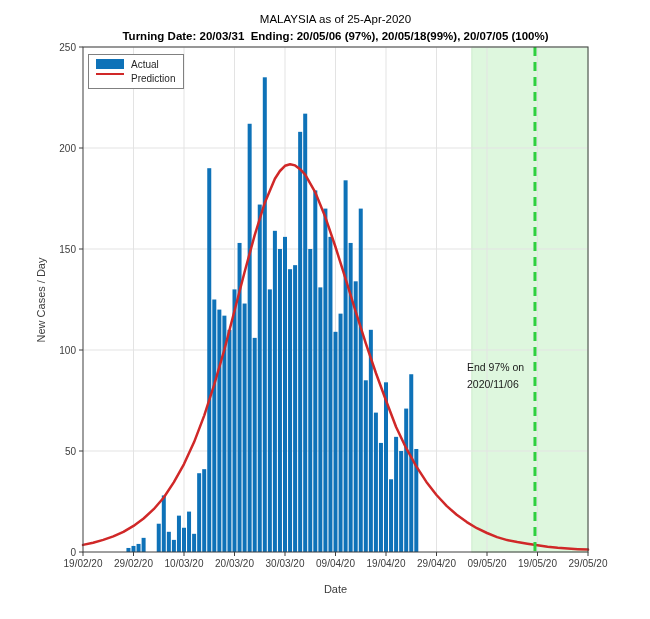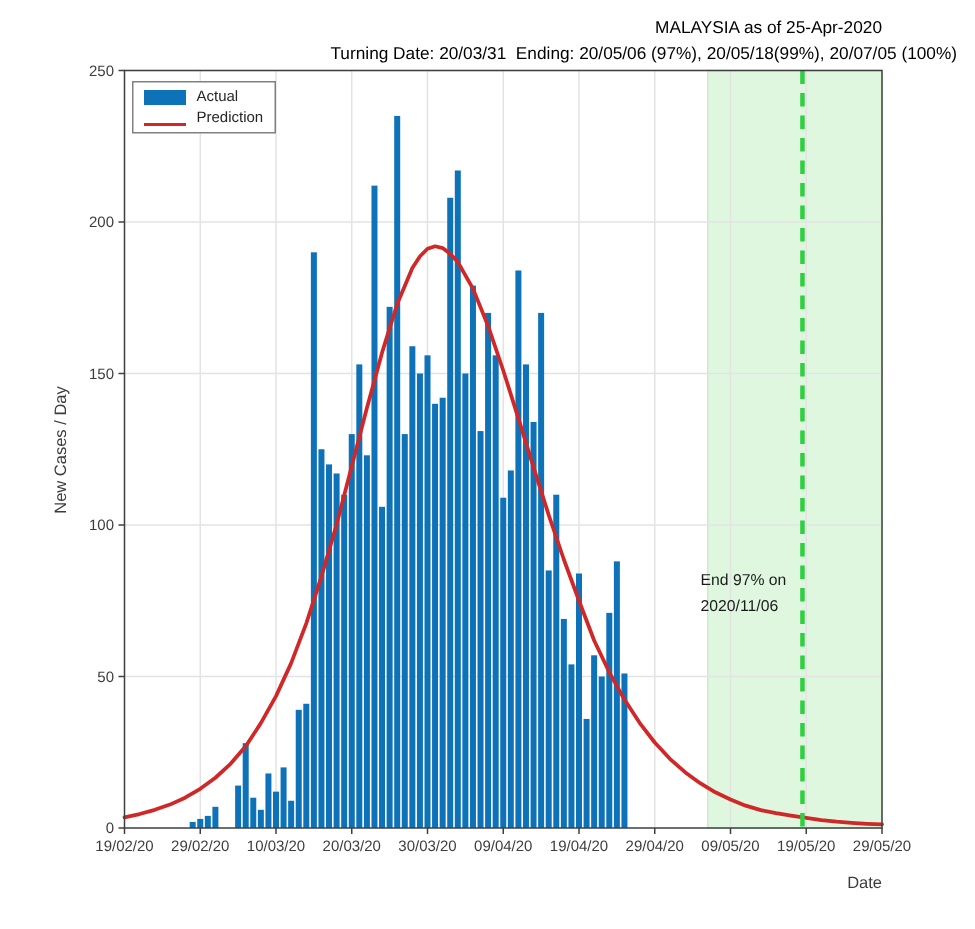--- a/index.html
+++ b/index.html
@@ -2,43 +2,43 @@
 <html><head>
 <meta charset="utf-8">
 <style>
   html,body{margin:0;padding:0;background:#ffffff;}
   .figure{
     position:relative;width:650px;height:619px;background:#ffffff;overflow:hidden;
     font-family:"Liberation Sans", sans-serif;
   }
   .figure svg{position:absolute;left:0;top:0;z-index:1;}
   .chart-title{
-    position:absolute;left:83px;top:13px;width:505px;text-align:right;
+    position:absolute;left:83px;top:13px;width:505px;text-align:center;
     font-size:11.5px;color:#000;z-index:3;white-space:pre;
   }
   .chart-subtitle{
-    position:absolute;left:33px;top:30px;width:605px;text-align:right;
-    font-size:11.5px;color:#000;z-index:3;white-space:pre;
+    position:absolute;left:33px;top:30px;width:605px;text-align:center;
+    font-size:11.5px;color:#000;z-index:3;white-space:pre;font-weight:bold;
   }
   .ylabel{
     position:absolute;left:41px;top:300px;transform:translate(-50%,-50%) rotate(-90deg);
     font-size:11px;color:#3c3c3c;white-space:nowrap;z-index:3;
   }
   .xlabel{
-    position:absolute;left:83px;top:583px;width:505px;text-align:right;
+    position:absolute;left:83px;top:583px;width:505px;text-align:center;
     font-size:11px;color:#3c3c3c;z-index:3;
   }
   .legend{
     position:absolute;left:88px;top:54px;z-index:4;background:#ffffff;
     border:1px solid #808080;padding:4px 8px 4px 7px;display:flex;flex-direction:column;gap:3px;
   }
-  .legend-item{display:flex;align-items:flex-end;gap:7px;font-size:10px;color:#262626;}
+  .legend-item{display:flex;align-items:flex-start;gap:7px;font-size:10px;color:#262626;}
   .swatch-bar{width:28px;height:10px;background:#0e72b8;display:inline-block;}
   .swatch-line{width:28px;height:0;border-top:2.6px solid #d02828;display:inline-block;}
-  .anno{position:absolute;z-index:4;font-size:10.5px;color:#1a1a1a;line-height:17px;white-space:nowrap;margin-top:20px;}
+  .anno{position:absolute;z-index:4;font-size:10.5px;color:#1a1a1a;line-height:17px;white-space:nowrap;}
   .anno-97{left:467px;top:359px;}
   .anno-99{left:540px;top:406px;}
 </style>
 </head>
 <body>
 
 <div class="figure">
 
   <div class="chart-title">MALAYSIA as of 25-Apr-2020</div>
   <div class="chart-subtitle">Turning Date: 20/03/31  Ending: 20/05/06 (97%), 20/05/18(99%), 20/07/05 (100%)</div>

